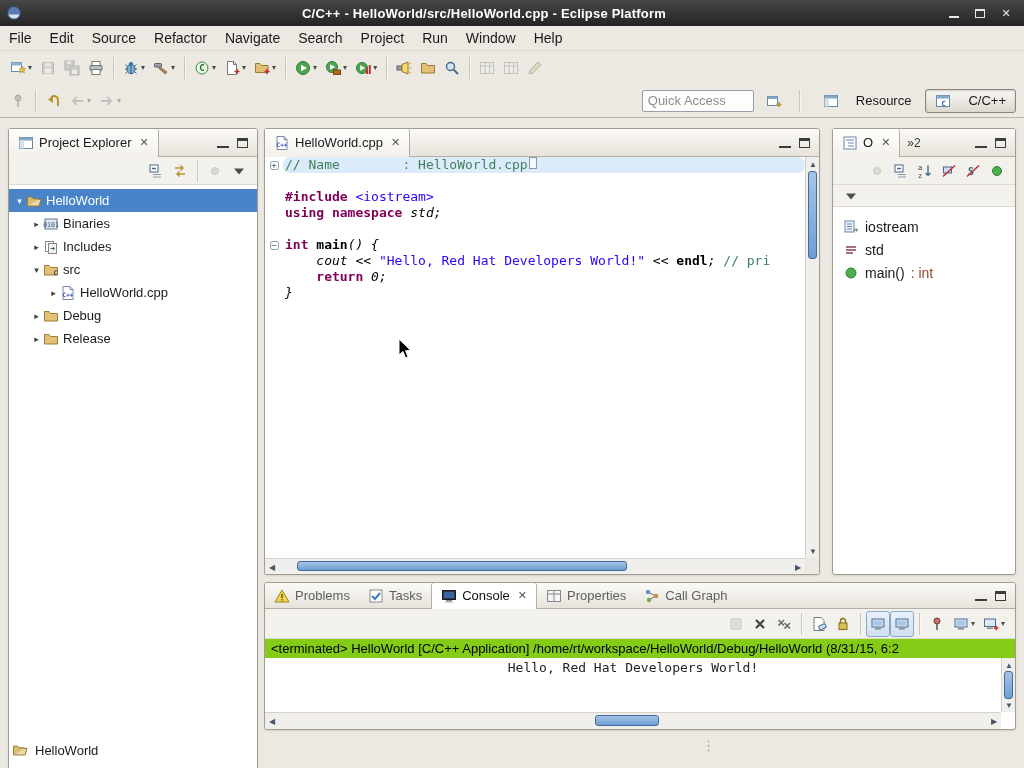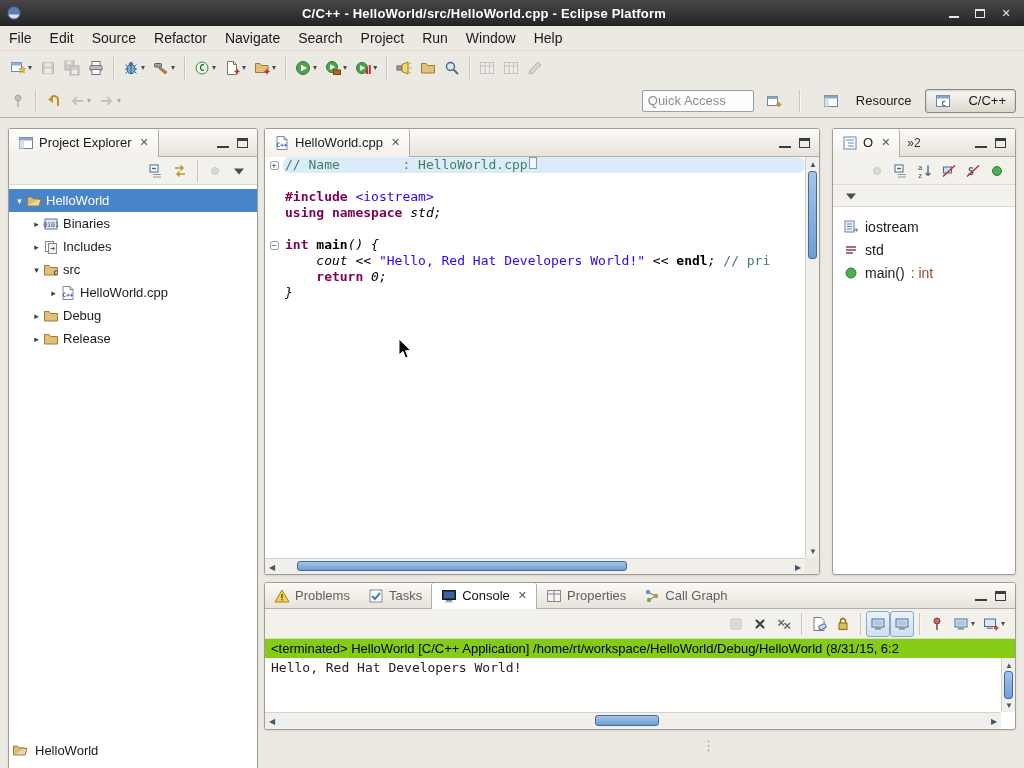--- a/index.html
+++ b/index.html
@@ -75,21 +75,21 @@
   .sb-arrow{position:absolute;font-size:8px;color:#44566a;width:14px;height:14px;display:flex;align-items:center;justify-content:center;}
   .corner{position:absolute;right:0;bottom:0;width:14px;height:16px;background:#ece9e2;}
   
   .ol-items{padding-top:8px;}
   .olrow{height:23px;display:flex;align-items:center;gap:6px;padding-left:10px;font-size:14px;}
   .olsuffix{color:#8f4a2d;}
   
   .ctab{height:26px;display:flex;align-items:center;gap:5px;padding:0 9px;font-size:13px;color:#5f5f5f;cursor:default;}
   .ctab.active{background:#fff;color:#111;border-left:1px solid #b3afa7;border-right:1px solid #b3afa7;border-radius:3px 3px 0 0;}
   .console-status{height:19px;background:#84cc16;font-size:13px;padding:2px 6px;white-space:nowrap;overflow:hidden;color:#000;}
-  .console-out{position:absolute;left:0;right:14px;top:75px;bottom:17px;background:#fff;font-family:"DejaVu Sans Mono",monospace;font-size:13px;color:#222;padding:2px 6px;overflow:hidden;}
+  .console-out{position:absolute;left:0;right:14px;top:75px;bottom:17px;background:#fff;font-family:"DejaVu Sans Mono",monospace;font-size:13px;color:#222;padding:2px 6px;overflow:hidden;text-align:center;}
   .cons-vscroll{position:absolute;right:0;top:75px;width:14px;bottom:17px;background:#f1efec;border-left:1px solid #d6d2ca;}
   .cons-hscroll{position:absolute;left:0;right:14px;bottom:0;height:17px;background:#f1efec;border-top:1px solid #d6d2ca;}
   
   .statusbar{position:absolute;left:0;top:732px;width:1024px;height:36px;display:flex;align-items:center;padding-left:12px;gap:7px;font-size:13px;}
   .sash-dots{position:absolute;left:702px;top:738px;color:#9a968e;font-size:13px;}
   .cursor{position:absolute;left:398px;top:338px;z-index:50;}
 </style>
 </head>
 <body>
 

